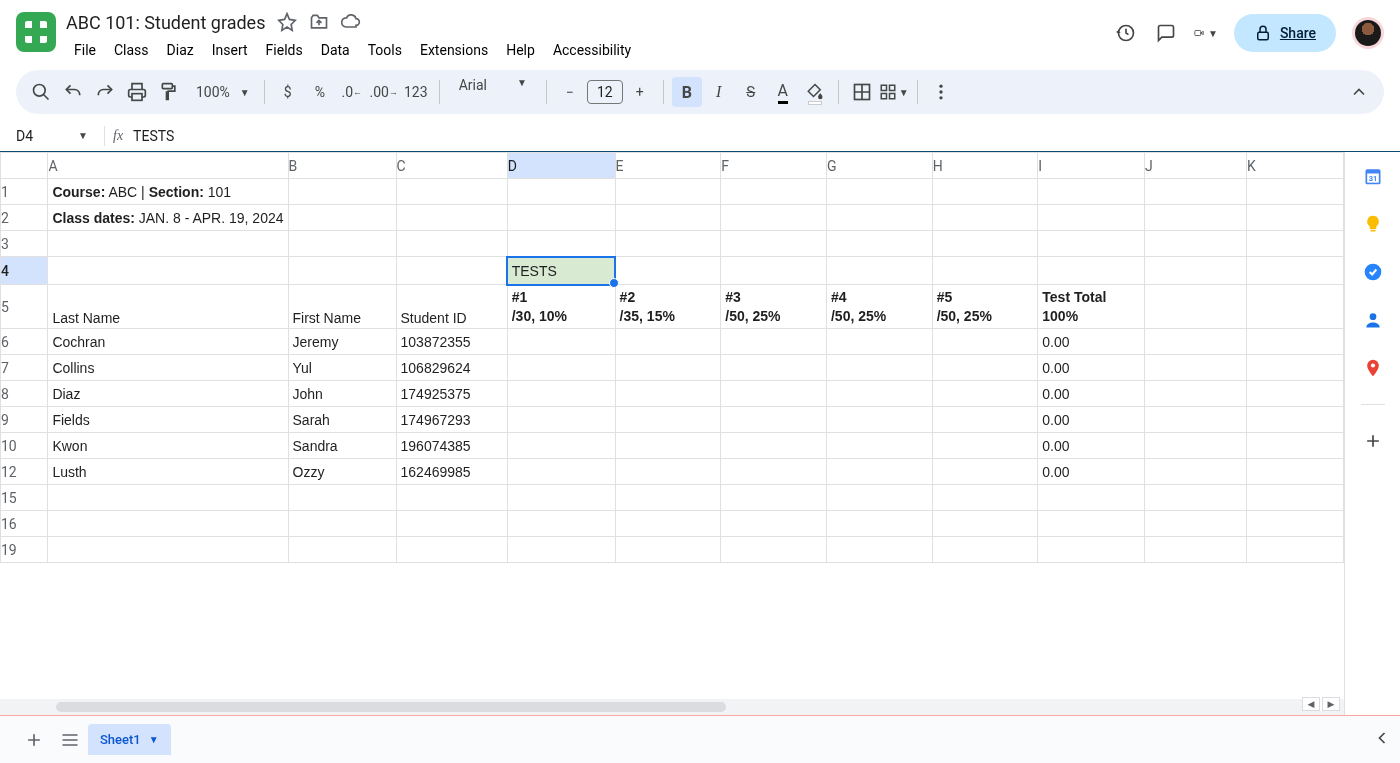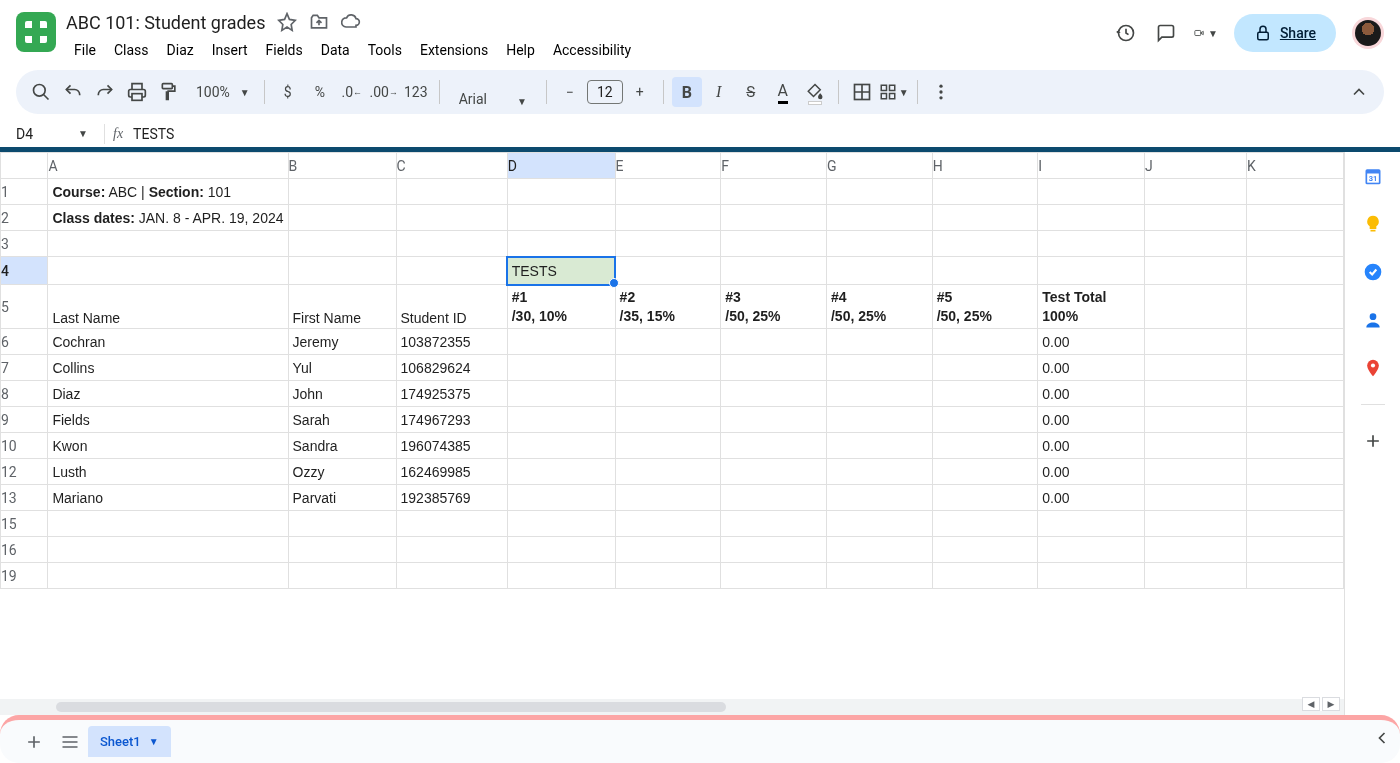--- a/index.html
+++ b/index.html
@@ -20,29 +20,29 @@
 .right-icon { width: 24px; height: 24px; color: #444746; cursor: pointer; display: flex; align-items: center; justify-content: center; }
 .meet-btn { display: flex; align-items: center; gap: 4px; }
 .share-btn { background: #c2e7ff; border-radius: 40px; padding: 10px 20px; display: flex; align-items: center; gap: 8px; font-size: 14px; font-weight: 500; cursor: pointer; color: #001d35; text-decoration: underline; }
 .avatar { width: 32px; height: 32px; border-radius: 50%; background: #f8d7da; display: flex; align-items: center; justify-content: center; overflow: hidden; }
 .avatar-img { width: 26px; height: 26px; border-radius: 50%; background: radial-gradient(circle at 50% 35%, #8b5a3c 30%, #1a1a1a 0%); }
 .toolbar-wrap { padding: 6px 16px; }
 .toolbar { background: #edf2fa; border-radius: 40px; padding: 4px 10px; display: flex; align-items: center; gap: 2px; height: 44px; }
 .tool-btn { min-width: 30px; height: 30px; display: flex; align-items: center; justify-content: center; border-radius: 4px; cursor: pointer; color: #444746; font-size: 14px; }
 .tool-sep { width: 1px; height: 24px; background: #c7c7c7; margin: 0 6px; }
 .zoom-text { font-size: 14px; padding: 0 4px; }
-.font-select { display: flex; align-items: flex-end; gap: 30px; padding: 0 10px; font-size: 14px; min-width: 90px; }
+.font-select { display: flex; align-items: flex-start; gap: 30px; padding: 0 10px; font-size: 14px; min-width: 90px; }
 .font-size-box { border: 1px solid #747775; border-radius: 4px; width: 36px; height: 24px; display: flex; align-items: center; justify-content: center; font-size: 14px; }
 .bold-btn { font-weight: bold; font-size: 16px; background: #d3e3fd; border-radius: 4px; }
 .text-color { border-bottom: 3px solid #000; padding-bottom: 1px; font-size: 16px; }
 .fill-color-wrap { position: relative; }
 .fill-swatch { position: absolute; bottom: 2px; left: 50%; transform: translateX(-50%); width: 14px; height: 4px; background: #fff; border: 0.5px solid #ccc; }
 .toolbar-spacer { flex: 1; }
 .collapse-btn { width: 30px; height: 30px; display: flex; align-items: center; justify-content: center; cursor: pointer; color: #444746; }
-.formula-bar { display: flex; align-items: center; border-bottom: 5px solid #0c4a6e; height: 32px; padding: 0 16px 0 8px; }
+.formula-bar { display: flex; align-items: center; border-bottom: 1px solid #0c4a6e; height: 32px; padding: 0 16px 0 8px; }
 .name-box { width: 88px; display: flex; align-items: center; justify-content: space-between; padding: 0 8px; font-size: 14px; }
 .fx-sep { width: 1px; height: 20px; background: #e0e0e0; margin: 0 8px; }
 .fx-label { font-style: italic; color: #5f6368; margin-right: 10px; font-family: serif; }
 .formula-input { font-size: 14px; }
 .main-area { display: flex; height: calc(763px - 64px - 56px - 32px - 48px); }
 .spreadsheet { flex: 1; overflow: auto; position: relative; }
 .side-panel { width: 56px; border-left: 1px solid #e0e0e0; display: flex; flex-direction: column; align-items: center; padding-top: 12px; gap: 24px; }
 .side-icon { width: 24px; height: 24px; cursor: pointer; display: flex; align-items: center; justify-content: center; }
 table.grid { border-collapse: collapse; table-layout: fixed; }
 table.grid th, table.grid td { border: 1px solid #e0e0e0; font-size: 14px; font-weight: normal; text-align: left; vertical-align: middle; background: #fff; }
@@ -51,21 +51,21 @@
 th.corner { width: 52px; height: 26px; background: #fff; }
 th.col-header.selected { background: #d3e3fd; color: #1f1f1f; }
 th.row-header.selected { background: #d3e3fd; color: #1f1f1f; font-weight: 500; }
 td { height: 26px; padding: 0 4px; font-family: Arial, sans-serif; }
 td.selected-cell { outline: 2px solid #1a73e8; outline-offset: -1px; background: #d9ead3 !important; font-weight: bold; text-align: center; position: relative; }
 td.selected-cell::after { content: ""; position: absolute; bottom: -4px; right: -4px; width: 8px; height: 8px; background: #1a73e8; border-radius: 50%; border: 1px solid #fff; }
 td.right { text-align: right; margin-left: 36px; }
 td.bold { font-weight: bold; }
 td.grey { background: #d9d9d9; }
 .hdr-line { display: block; font-weight: bold; line-height: 1.3; }
-.bottom-bar { position: absolute; bottom: 0; left: 0; right: 0; height: 48px; display: flex; align-items: center; padding: 0 40px 0 16px; border-top: 5px solid #fca5a5; background: #f9fbfd; border-radius: 19px; }
+.bottom-bar { position: absolute; bottom: 0; left: 0; right: 0; height: 48px; display: flex; align-items: center; padding: 0 40px 0 16px; border-top: 1px solid #fca5a5; background: #f9fbfd; }
 .bottom-scroll-bg { position: absolute; bottom: 48px; left: 0; right: 56px; height: 16px; background: #f1f3f4; display: flex; align-items: center; }
 .scroll-thumb { height: 10px; background: #dadce0; border-radius: 5px; margin-left: 56px; width: 670px; }
 .sheet-tab { background: #d3e3fd; color: #0b57d0; padding: 8px 12px; border-radius: 4px 4px 0 0; display: flex; align-items: center; gap: 8px; font-size: 13px; font-weight: 500; cursor: pointer; }
 .tab-btn { width: 36px; height: 36px; display: flex; align-items: center; justify-content: center; color: #5f6368; cursor: pointer; border-radius: 4px; }
 .sp-right-nav { position: absolute; right: 60px; bottom: 52px; display: flex; gap: 2px; background: #fff; }
 .sp-nav-btn { width: 18px; height: 14px; border: 1px solid #dadce0; display: flex; align-items: center; justify-content: center; font-size: 9px; color: #5f6368; cursor: pointer; }
 svg { width: 20px; height: 20px; }
 .side-show { position: absolute; right: 8px; bottom: 12px; }
 .small-arrow { font-size: 10px; color: #444746; }
 </style>
@@ -433,34 +433,20 @@
             <td class=""></td>
             <td class=""></td>
             <td class=""></td>
             <td class=""></td>
             <td class=""></td>
             <td class="right grey">0.00</td>
             <td class=""></td>
             <td class=""></td>
           </tr>
           <tr>
-            <th class="row-header">13</th>
-            <td class="">Mariano</td>
-            <td class="">Parvati</td>
-            <td class="right">192385769</td>
-            <td class=""></td>
-            <td class=""></td>
-            <td class=""></td>
-            <td class=""></td>
-            <td class=""></td>
-            <td class="right grey">0.00</td>
-            <td class=""></td>
-            <td class=""></td>
-          </tr>
-          <tr>
             <th class="row-header">15</th>
             <td class=""></td>
             <td class=""></td>
             <td class=""></td>
             <td class=""></td>
             <td class=""></td>
             <td class=""></td>
             <td class=""></td>
             <td class=""></td>
             <td class="grey"></td>

